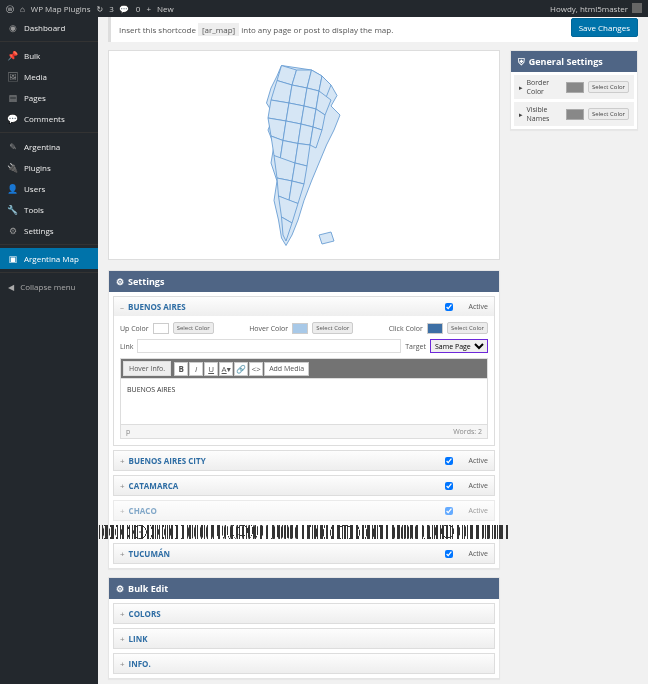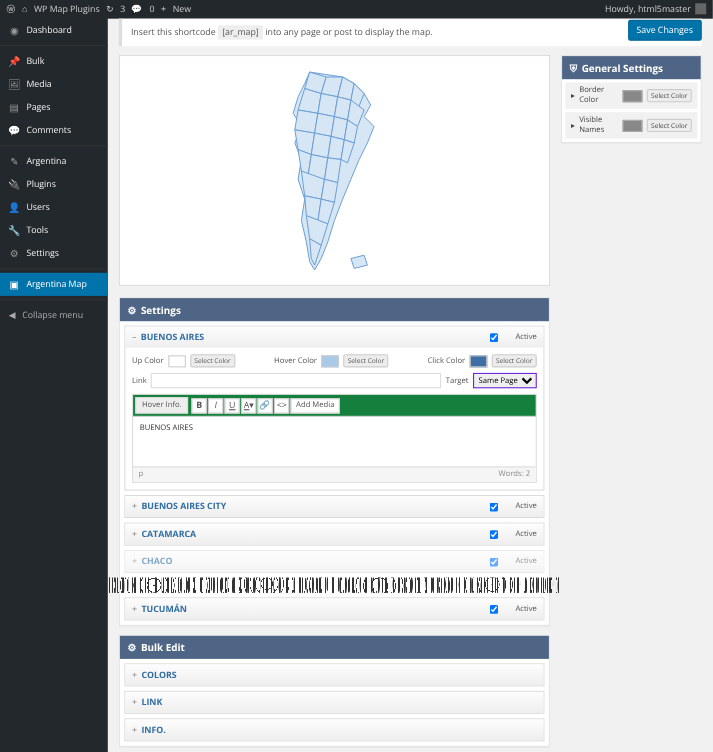--- a/index.html
+++ b/index.html
@@ -42,21 +42,21 @@
 .acc-head .active-chk { margin-left: auto; display: flex; align-items: center; gap: 16px; font-weight: normal; color: #555; font-size: 7px; }
 .acc-head .active-chk input { width: 8px; height: 8px; }
 .acc-body { padding: 6px; font-size: 7px; color: #555; }
 .form-row { display: flex; align-items: center; gap: 4px; margin-bottom: 5px; flex-wrap: wrap; }
 .form-row label { font-size: 7px; }
 .form-row .swatch { width: 16px; height: 11px; border: 1px solid #ccc; }
 .form-row .sel { background: #ececec; border: 1px solid #ccc; padding: 1px 3px; font-size: 6px; border-radius: 2px; cursor: pointer; }
 .form-row input[type=text] { border: 1px solid #ddd; padding: 2px; font-size: 7px; height: 14px; }
 .form-row select { border: 1px solid #6d28d9; font-size: 7px; height: 14px; }
 .editor { border: 1px solid #ddd; }
-.editor-tb { display: flex; align-items: center; background: #15803d; border-bottom: 1px solid #ddd; padding: 2px; gap: 1px; }
+.editor-tb { display: flex; align-items: center; background: #737373; border-bottom: 1px solid #ddd; padding: 2px; gap: 1px; }
 .editor-tb .tab { background: #eee; border: 1px solid #ddd; padding: 2px 5px; font-size: 7px; margin-right: 2px; }
 .editor-tb .btn { background: #fff; border: 1px solid #ccc; width: 14px; height: 14px; font-size: 8px; display: flex; align-items: center; justify-content: center; cursor: pointer; }
 .editor-tb .btn.media { width: auto; padding: 0 4px; font-size: 7px; }
 .editor-body { padding: 6px; min-height: 45px; font-size: 7px; color: #333; }
 .editor-foot { display: flex; padding: 2px 5px; font-size: 7px; color: #888; background: #f5f5f5; border-top: 1px solid #ddd; }
 .editor-foot .wc { margin-left: auto; }
 .torn { height: 14px; background: repeating-radial-gradient(circle at 10% 50%, #333 0 0.6px, transparent 0.8px 6px), repeating-radial-gradient(circle at 35% 40%, #333 0 0.5px, transparent 0.7px 5px), repeating-radial-gradient(circle at 60% 55%, #333 0 0.7px, transparent 0.9px 7px), repeating-radial-gradient(circle at 85% 45%, #333 0 0.5px, transparent 0.8px 6px); margin: 4px -10px; }
 </style>
 </head>
 <body>

